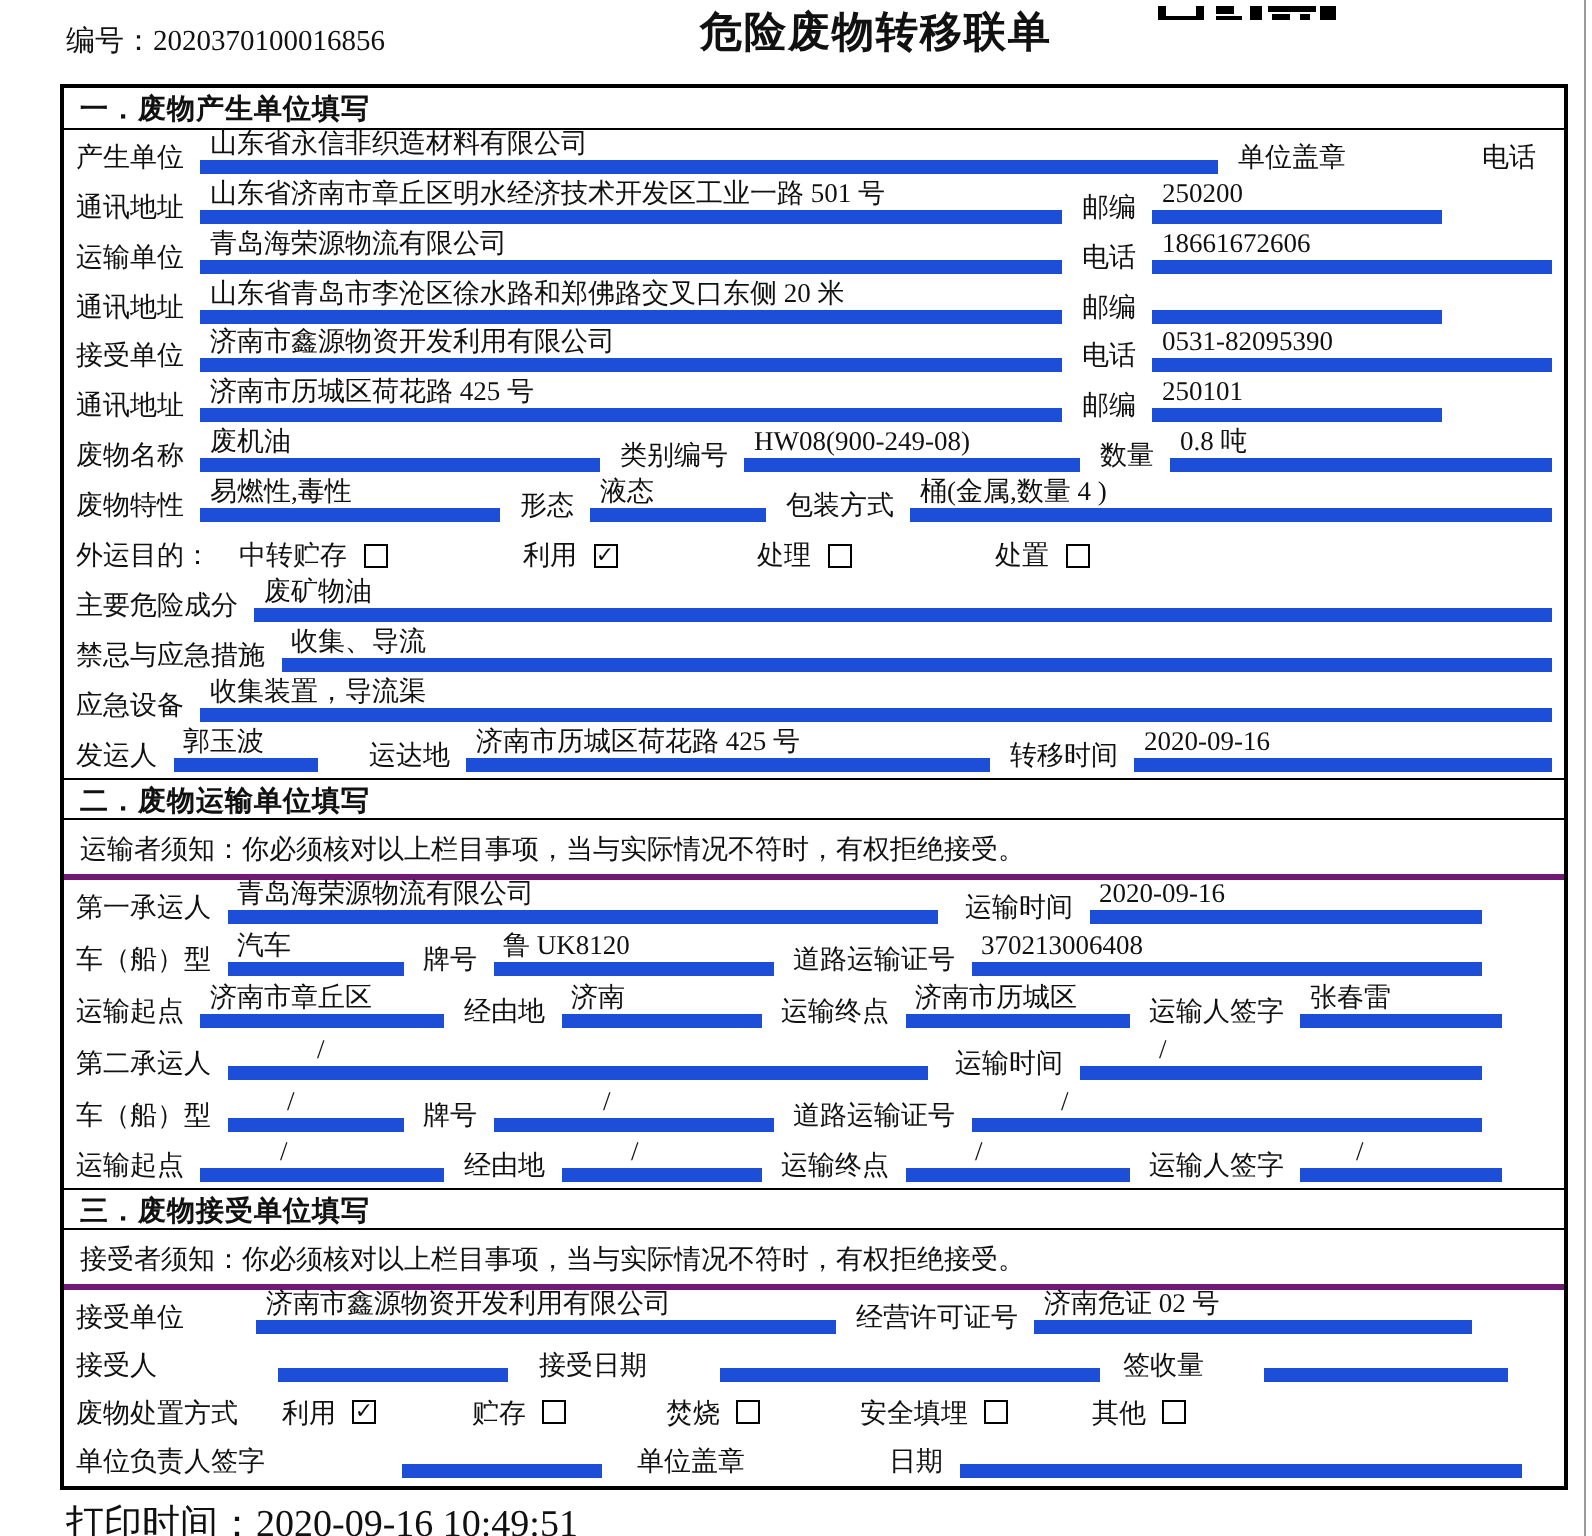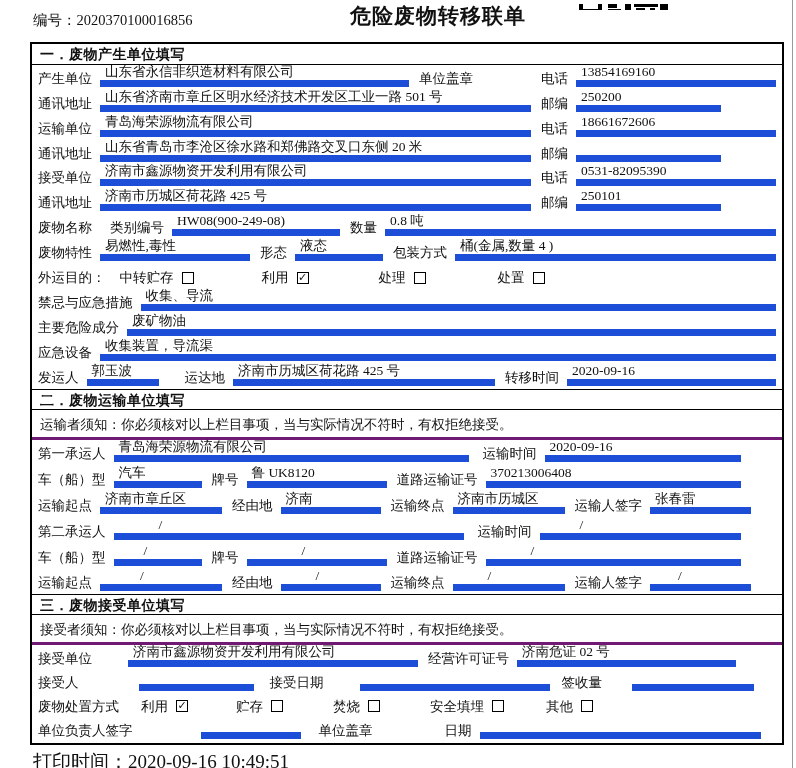--- a/index.html
+++ b/index.html
@@ -71,21 +71,20 @@
 
   <div class="sec-title">一．废物产生单位填写</div>
   <div class="rows s1">
 
     <div class="row">
       <span class="lbl">产生单位</span>
       <span class="u fill">山东省永信非织造材料有限公司</span>
       <span class="lbl" style="margin-left:10px">单位盖章</span>
       <span class="sp" style="width:60px"></span>
       <span class="lbl">电话</span>
-      <span class="u" style="width:200px">13854169160</span>
     </div>
 
     <div class="row">
       <span class="lbl">通讯地址</span>
       <span class="u fill">山东省济南市章丘区明水经济技术开发区工业一路 501 号</span>
       <span class="lbl" style="margin-left:10px">邮编</span>
       <span class="u" style="width:145px">250200</span>
       <span class="sp" style="width:55px"></span>
     </div>
 
@@ -114,20 +113,21 @@
     <div class="row">
       <span class="lbl">通讯地址</span>
       <span class="u fill">济南市历城区荷花路 425 号</span>
       <span class="lbl" style="margin-left:10px">邮编</span>
       <span class="u" style="width:145px">250101</span>
       <span class="sp" style="width:55px"></span>
     </div>
 
     <div class="row">
       <span class="lbl">废物名称</span>
+      <span class="u" style="width:200px">废机油</span>
       <span class="lbl" style="margin-left:10px">类别编号</span>
       <span class="u" style="width:168px">HW08(900-249-08)</span>
       <span class="lbl" style="margin-left:10px">数量</span>
       <span class="u fill">0.8 吨</span>
     </div>
 
     <div class="row">
       <span class="lbl">废物特性</span>
       <span class="u" style="width:150px">易燃性,毒性</span>
       <span class="lbl" style="margin-left:10px">形态</span>
@@ -150,27 +150,27 @@
         <span>处理</span>
         <span class="cb"></span>
       </span>
       <span class="cbg" style="margin-left:72px">
         <span>处置</span>
         <span class="cb"></span>
       </span>
     </div>
 
     <div class="row">
+      <span class="lbl">主要危险成分</span>
+      <span class="u fill">废矿物油</span>
+    </div>
+
+    <div class="row">
       <span class="lbl">禁忌与应急措施</span>
       <span class="u fill">收集、导流</span>
-    </div>
-
-    <div class="row">
-      <span class="lbl">主要危险成分</span>
-      <span class="u fill">废矿物油</span>
     </div>
 
     <div class="row">
       <span class="lbl">应急设备</span>
       <span class="u fill">收集装置，导流渠</span>
     </div>
 
     <div class="row">
       <span class="lbl">发运人</span>
       <span class="u" style="width:72px">郭玉波</span>

